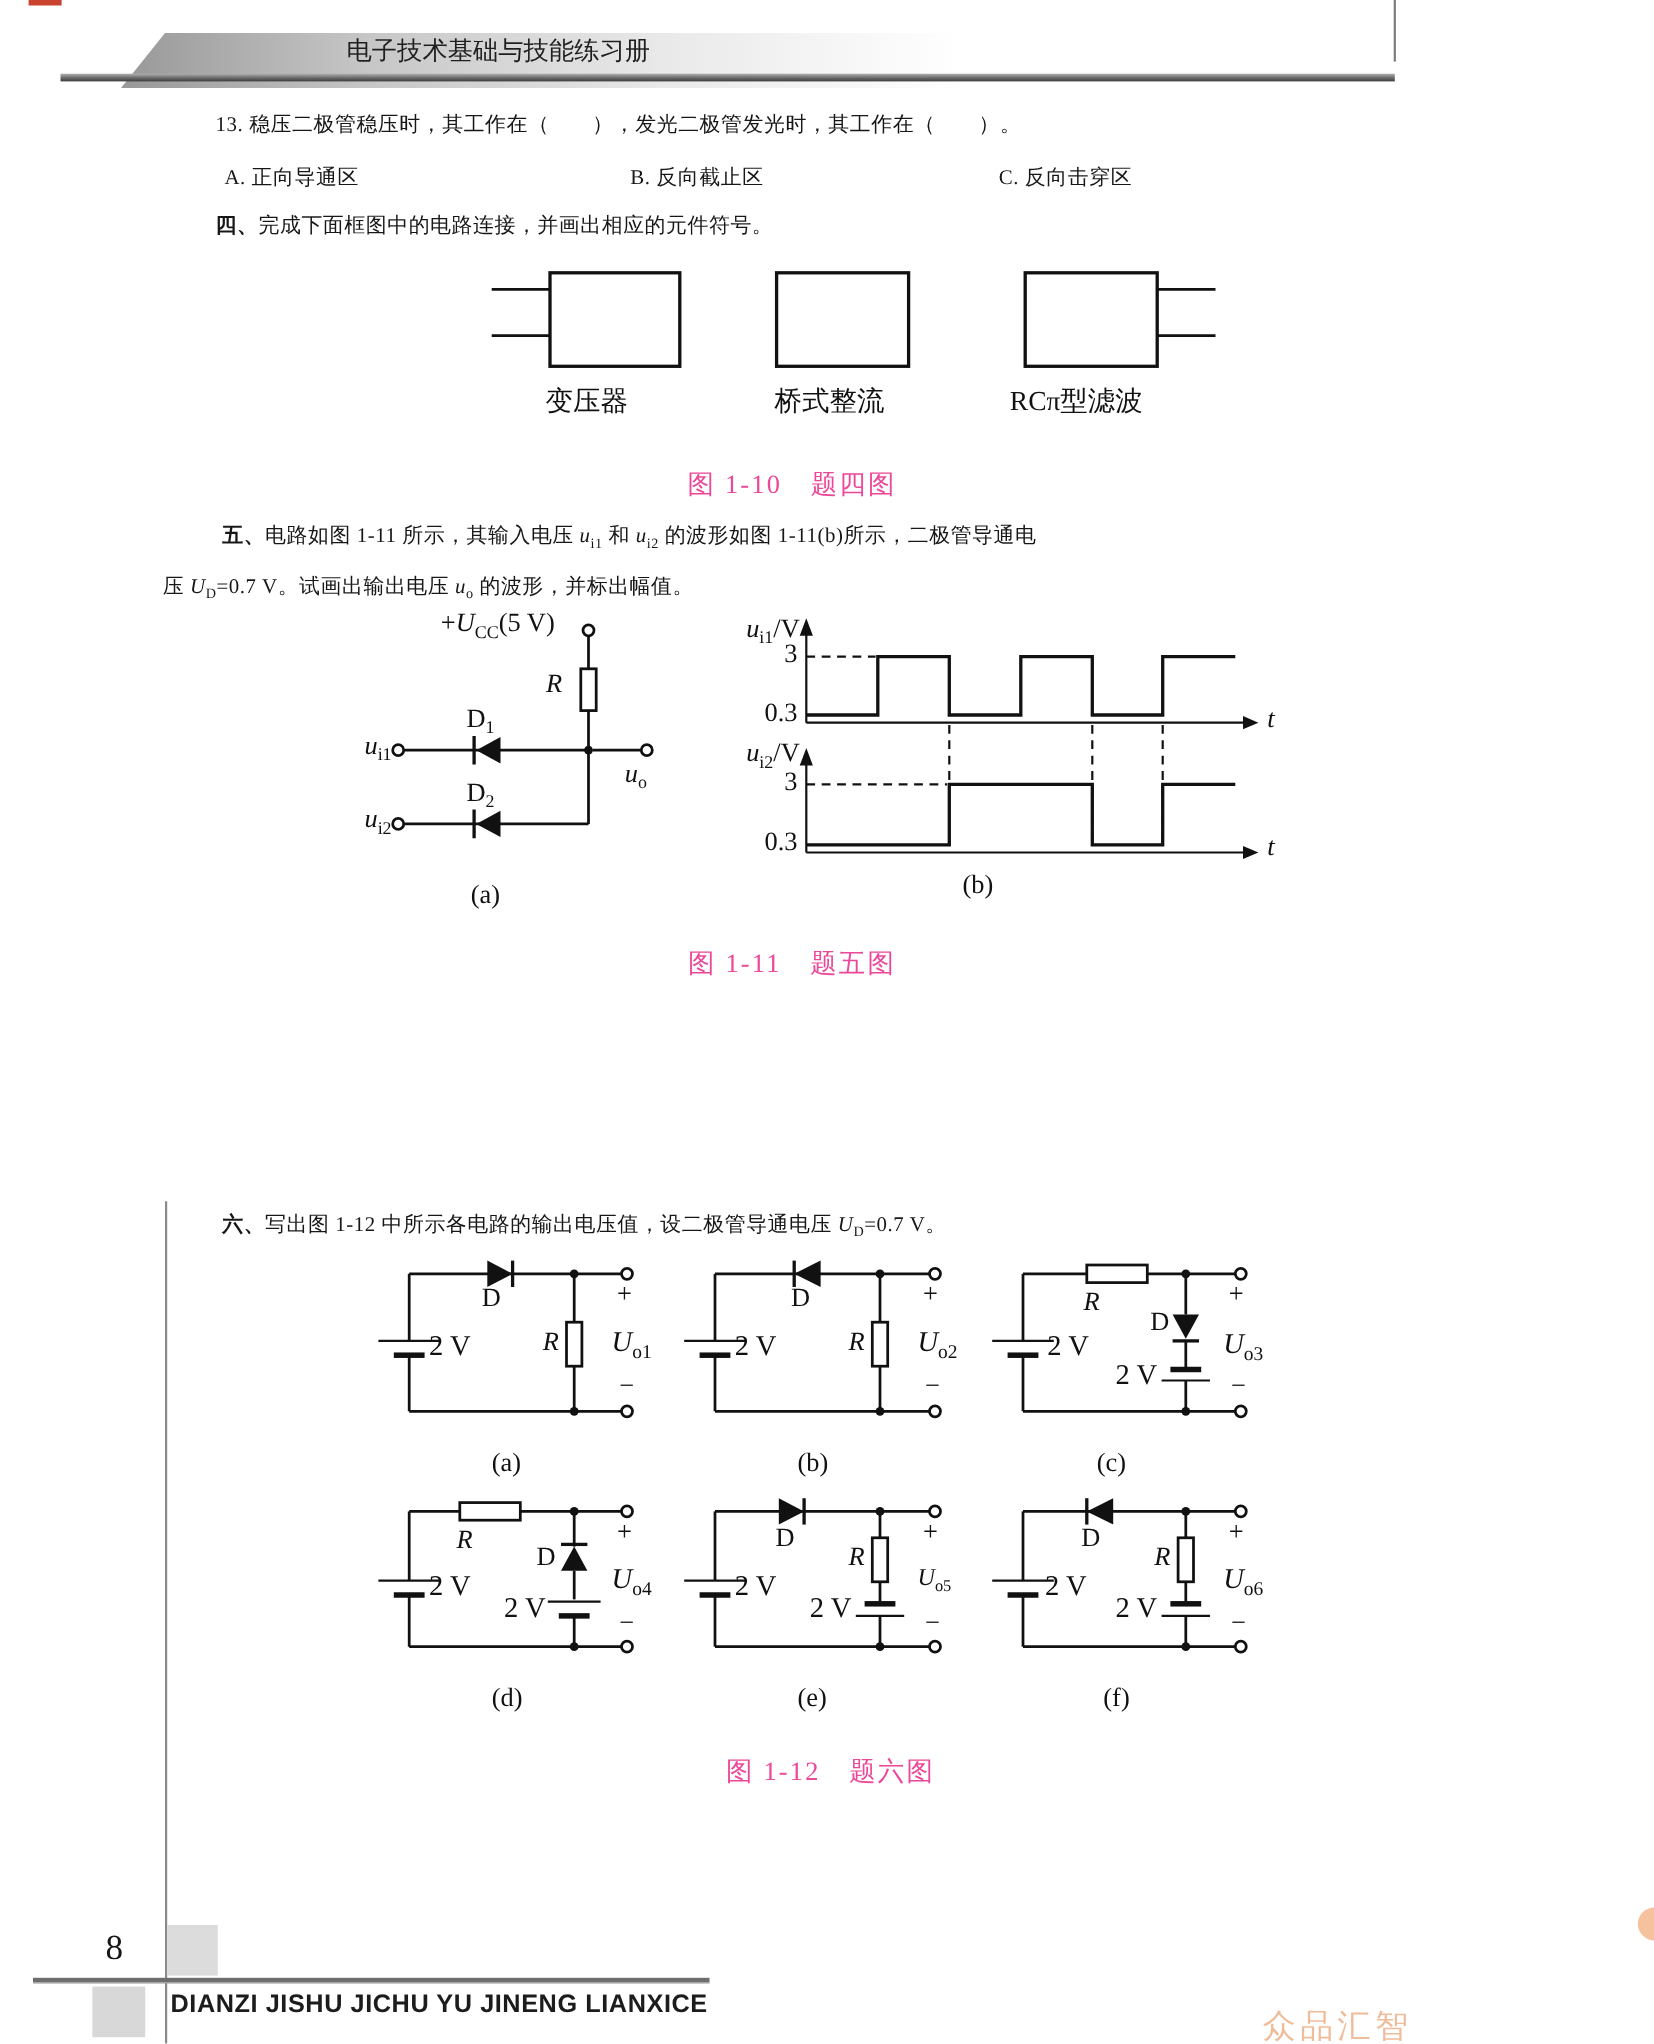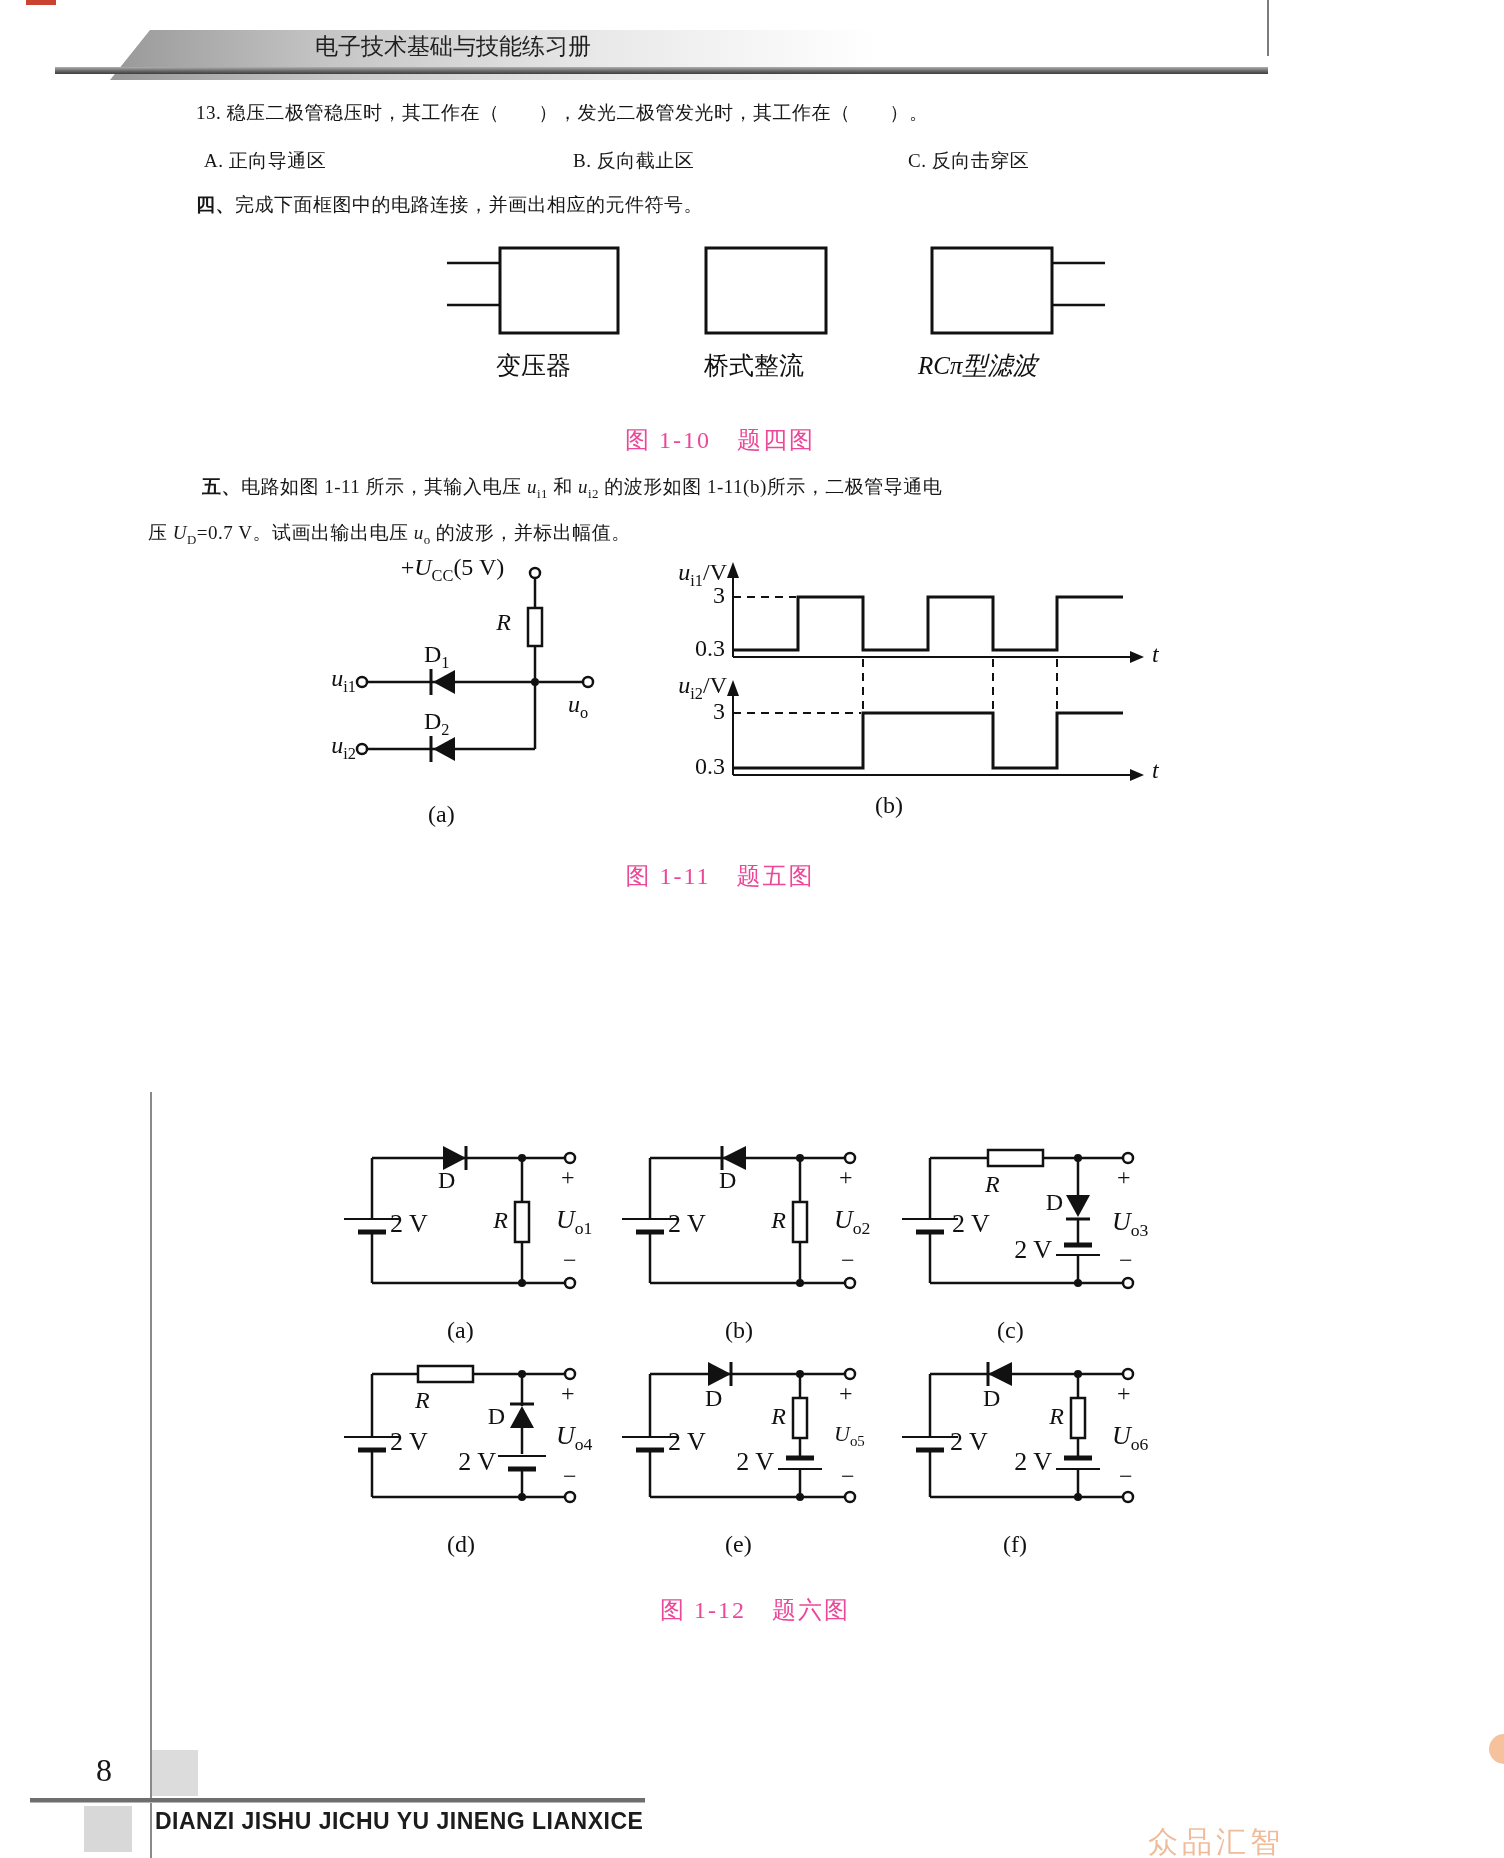--- a/index.html
+++ b/index.html
@@ -63,21 +63,21 @@
       <line class="w" x1="7" y1="18" x2="60" y2="18"></line>
       <line class="w" x1="7" y1="60" x2="60" y2="60"></line>
       <rect class="blockbox" x="60" y="3" width="118" height="85"></rect>
       <rect class="blockbox" x="266" y="3" width="120" height="85"></rect>
       <rect class="blockbox" x="492" y="3" width="120" height="85"></rect>
       <line class="w" x1="612" y1="18" x2="665" y2="18"></line>
       <line class="w" x1="612" y1="60" x2="665" y2="60"></line>
     </svg>
     <div class="clbl ctr" style="left:56px;top:108px;width:124px;font-size:25px;">变压器</div>
     <div class="clbl ctr" style="left:264px;top:108px;width:124px;font-size:25px;">桥式整流</div>
-    <div class="clbl ctr" style="left:478px;top:108px;width:148px;font-size:25px;font-style:italic;">RCπ型滤波</div>
+    <div class="clbl ctr" style="left:478px;top:108px;width:148px;font-size:25px;">RCπ型滤波</div>
   </div>
   <div class="abs cap" style="left:0;top:424px;width:1440px;">图 1-10　题四图</div>
 
   <div class="abs txt" style="left:202px;top:474px;">
     <span class="hei">五、</span><span>电路如图 1-11 所示，其输入电压 <i>u</i><sub>i1</sub> 和 <i>u</i><sub>i2</sub> 的波形如图 1-11(b)所示，二极管导通电</span>
   </div>
   <div class="abs txt" style="left:148px;top:520px;">压 <i>U</i><sub>D</sub>=0.7 V。试画出输出电压 <i>u</i><sub>o</sub> 的波形，并标出幅值。</div>
 
   <div class="abs" style="left:280px;top:552px;width:920px;height:292px;">
     <svg width="920" height="292">
@@ -137,20 +137,23 @@
     <div class="clbl rt" style="left:403px;top:84px;width:42px;">0.3</div>
     <div class="clbl" style="left:872px;top:90px;"><i>t</i></div>
     <div class="clbl rt" style="left:383px;top:121px;width:64px;"><i>u</i><sub>i2</sub>/V</div>
     <div class="clbl rt" style="left:415px;top:147px;width:30px;">3</div>
     <div class="clbl rt" style="left:403px;top:202px;width:42px;">0.3</div>
     <div class="clbl" style="left:872px;top:206px;"><i>t</i></div>
     <div class="clbl ctr" style="left:595px;top:241px;width:60px;">(b)</div>
   </div>
   <div class="abs cap" style="left:0;top:860px;width:1440px;">图 1-11　题五图</div>
 
+  <div class="abs txt" style="left:202px;top:1100px;">
+    <span class="hei">六、</span><span>写出图 1-12 中所示各电路的输出电压值，设二极管导通电压 <i>U</i><sub>D</sub>=0.7 V。</span>
+  </div>
 
   <div class="abs" style="left:300px;top:1140px;width:960px;height:430px;">
     <svg width="960" height="410">
 
       <g>
         <line class="w" x1="72" y1="18" x2="270" y2="18"></line>
         <line class="w" x1="72" y1="18" x2="72" y2="79"></line>
         <line class="thin" x1="44" y1="79" x2="100" y2="79"></line>
         <line class="thick" x1="58" y1="92" x2="86" y2="92"></line>
         <line class="w" x1="72" y1="92" x2="72" y2="143"></line>

